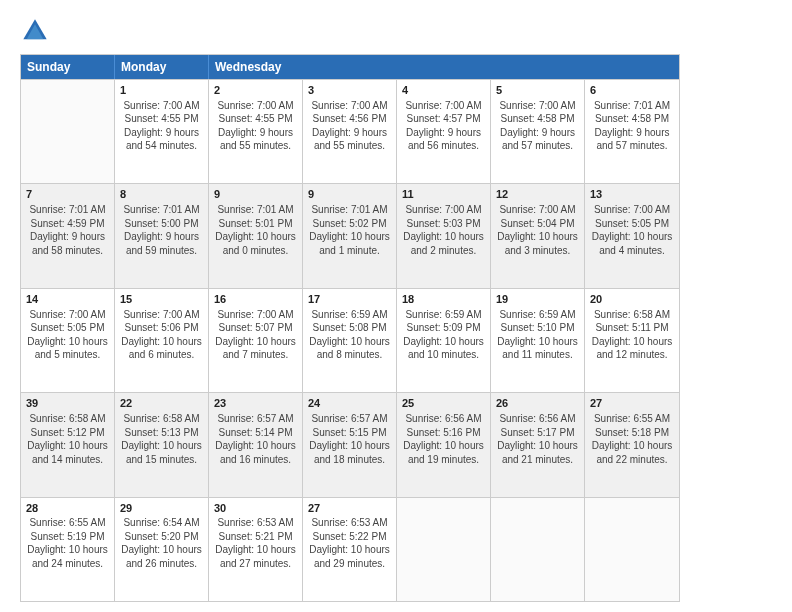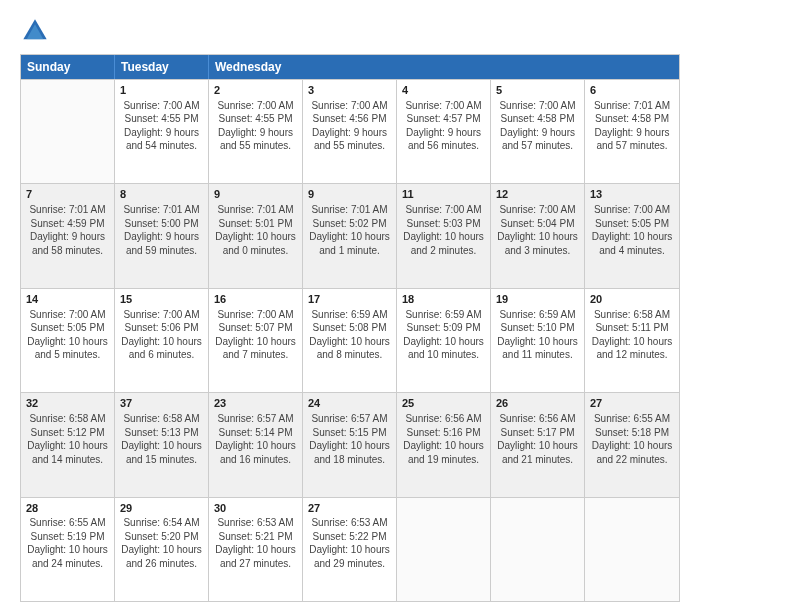--- a/index.html
+++ b/index.html
@@ -127,21 +127,21 @@
     </div>
     <div class="title-block">
       <div class="main-title"></div>
       <div class="subtitle"></div>
     </div>
   </div>
 
   <div class="calendar">
     <div class="cal-header" id="cal-header">
         <div class="cal-header-cell">Sunday</div>
-        <div class="cal-header-cell">Tuesday</div>
+        <div class="cal-header-cell">Monday</div>
         <div class="cal-header-cell">Wednesday</div>
       </div>
     <div class="cal-body" id="cal-body">
         <div class="cal-row">
           <div class="cal-cell empty"></div>
           <div class="cal-cell">
             <div class="day-num">1</div>
             <div class="day-info">Sunrise: 7:00 AM<br>Sunset: 4:55 PM<br>Daylight: 9 hours<br>and 54 minutes.</div>
           </div>
           <div class="cal-cell">
@@ -220,25 +220,25 @@
             <div class="day-num">19</div>
             <div class="day-info">Sunrise: 6:59 AM<br>Sunset: 5:10 PM<br>Daylight: 10 hours<br>and 11 minutes.</div>
           </div>
           <div class="cal-cell">
             <div class="day-num">20</div>
             <div class="day-info">Sunrise: 6:58 AM<br>Sunset: 5:11 PM<br>Daylight: 10 hours<br>and 12 minutes.</div>
           </div>
         </div>
         <div class="cal-row">
           <div class="cal-cell shaded">
-            <div class="day-num">32</div>
+            <div class="day-num">39</div>
             <div class="day-info">Sunrise: 6:58 AM<br>Sunset: 5:12 PM<br>Daylight: 10 hours<br>and 14 minutes.</div>
           </div>
           <div class="cal-cell shaded">
-            <div class="day-num">37</div>
+            <div class="day-num">22</div>
             <div class="day-info">Sunrise: 6:58 AM<br>Sunset: 5:13 PM<br>Daylight: 10 hours<br>and 15 minutes.</div>
           </div>
           <div class="cal-cell shaded">
             <div class="day-num">23</div>
             <div class="day-info">Sunrise: 6:57 AM<br>Sunset: 5:14 PM<br>Daylight: 10 hours<br>and 16 minutes.</div>
           </div>
           <div class="cal-cell shaded">
             <div class="day-num">24</div>
             <div class="day-info">Sunrise: 6:57 AM<br>Sunset: 5:15 PM<br>Daylight: 10 hours<br>and 18 minutes.</div>
           </div>

